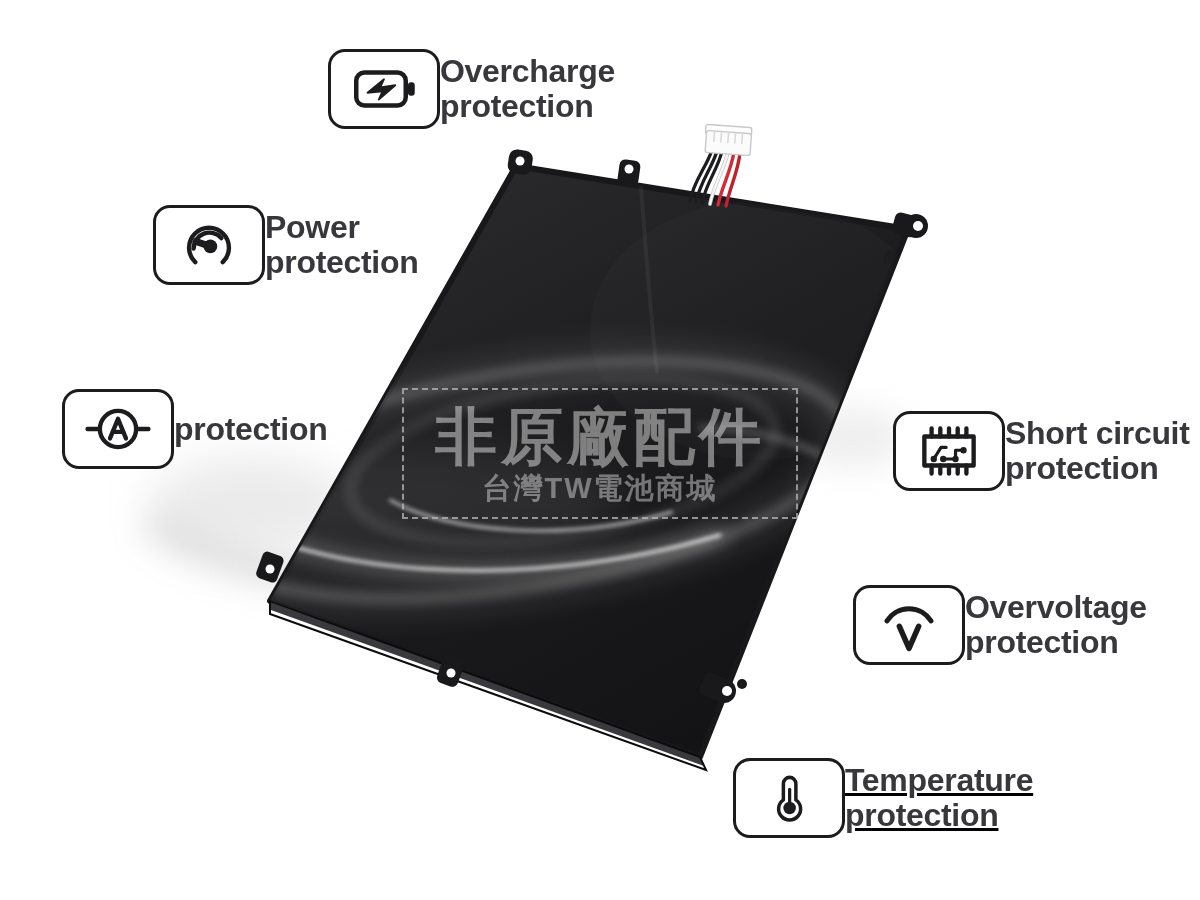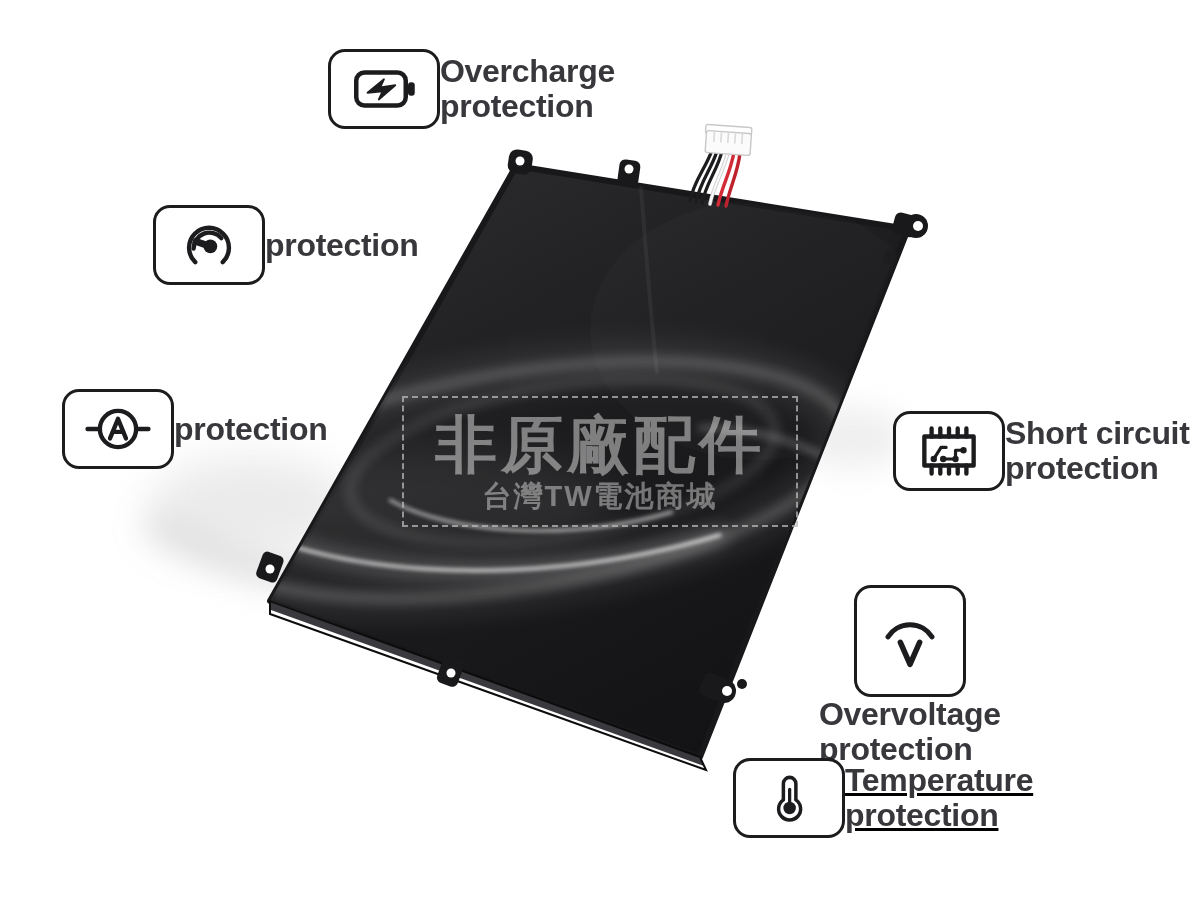--- a/index.html
+++ b/index.html
@@ -20,21 +20,21 @@
     width:112px;height:80px;flex:0 0 112px;background:#ffffff;
     border:3px solid var(--icon-stroke);border-radius:17px;
     display:flex;align-items:center;justify-content:center;box-sizing:border-box;
   }
   .icon-box svg{color:var(--icon-stroke);display:block;}
   .label{
     font-size:32px;line-height:35px;font-weight:800;
     letter-spacing:-0.3px;color:var(--label-text);white-space:nowrap;
   }
   .watermark{
-    position:absolute;left:402px;top:396px;width:396px;height:131px;
+    position:absolute;left:402px;top:388px;width:396px;height:131px;
     border:2px dashed rgba(185,185,185,0.75);box-sizing:border-box;
     display:flex;flex-direction:column;align-items:center;justify-content:center;
     pointer-events:none;
   }
   .watermark-title{
     font-size:62px;line-height:66px;font-weight:700;letter-spacing:4px;
     color:rgba(255,255,255,0.44);white-space:nowrap;
   }
   .watermark-subtitle{
     font-size:29px;line-height:32px;font-weight:700;letter-spacing:2px;
@@ -177,20 +177,21 @@
   <div class="callout" style="left:108px;top:205px;">
     <div class="icon-box">
       <svg width="66" height="58" viewBox="0 0 48 42" fill="none" stroke="currentColor" stroke-width="3.2" stroke-linecap="round">
         <path d="M 14 33.5 A 14.5 14.5 0 1 1 34 33.5"></path>
         <path d="M 12.8 23.5 A 11.5 11.5 0 0 1 33 16"></path>
         <circle cx="25" cy="22" r="5" fill="currentColor" stroke="none"></circle>
         <path d="M 25 22 L 14.5 18.5" stroke-width="5"></path>
       </svg>
     </div>
     <div class="label">
+      <div>Power</div>
       <div>protection</div>
     </div>
   </div>
 
   <div class="callout" style="left:17px;top:389px;">
     <div class="icon-box">
       <svg width="70" height="58" viewBox="0 0 48 40" fill="none" stroke="currentColor" stroke-width="3" stroke-linecap="round" stroke-linejoin="round">
         <circle cx="24" cy="20" r="12.5"></circle>
         <path d="M 3 20 H 10.5 M 37.5 20 H 45"></path>
         <path d="M 18.5 26.5 L 24 13 L 29.5 26.5"></path>
@@ -215,21 +216,21 @@
         <circle cx="28.5" cy="25.5" r="2.2" fill="currentColor" stroke="none"></circle>
         <circle cx="34" cy="19.5" r="2.2" fill="currentColor" stroke="none"></circle>
       </svg>
     </div>
     <div class="label">
       <div>Short circuit</div>
       <div>protection</div>
     </div>
   </div>
 
-  <div class="callout" style="left:774px;top:585px;flex-direction:column;">
+  <div class="callout" style="left:808px;top:585px;">
     <div class="icon-box">
       <svg width="66" height="58" viewBox="0 0 48 42" fill="none" stroke="currentColor" stroke-linecap="round" stroke-linejoin="round">
         <path d="M 8 18 A 19 19 0 0 1 40 18" stroke-width="3.6"></path>
         <path d="M 17 22 L 24 38 L 31 22" stroke-width="4"></path>
       </svg>
     </div>
     <div class="label">
       <div>Overvoltage</div>
       <div>protection</div>
     </div>

